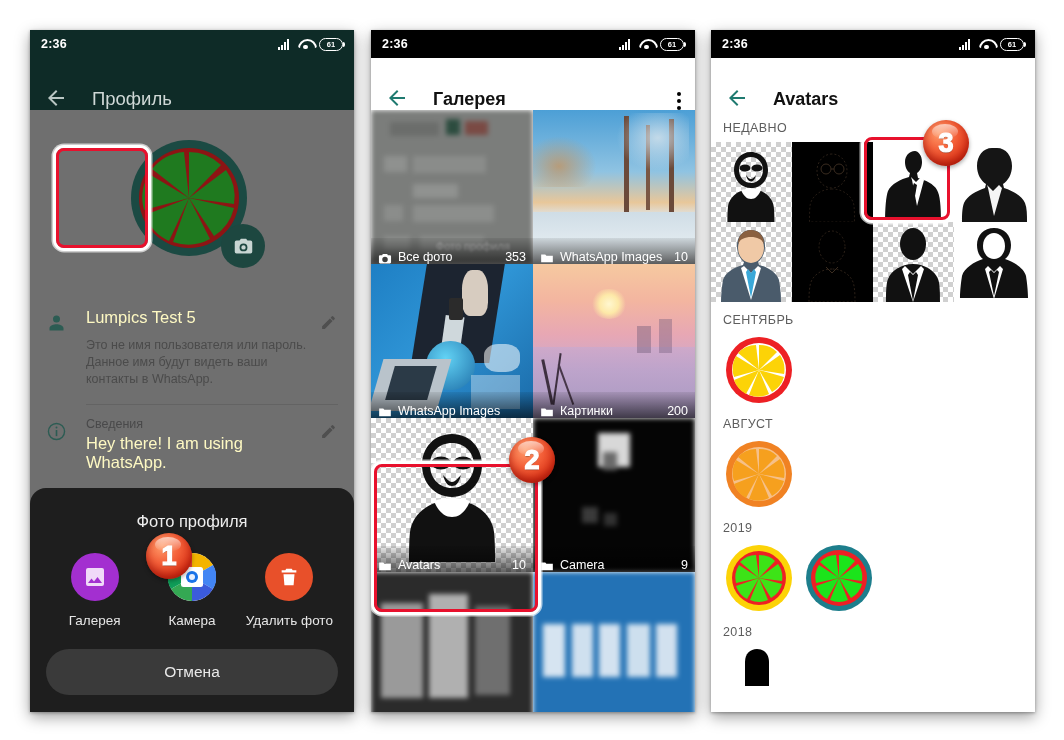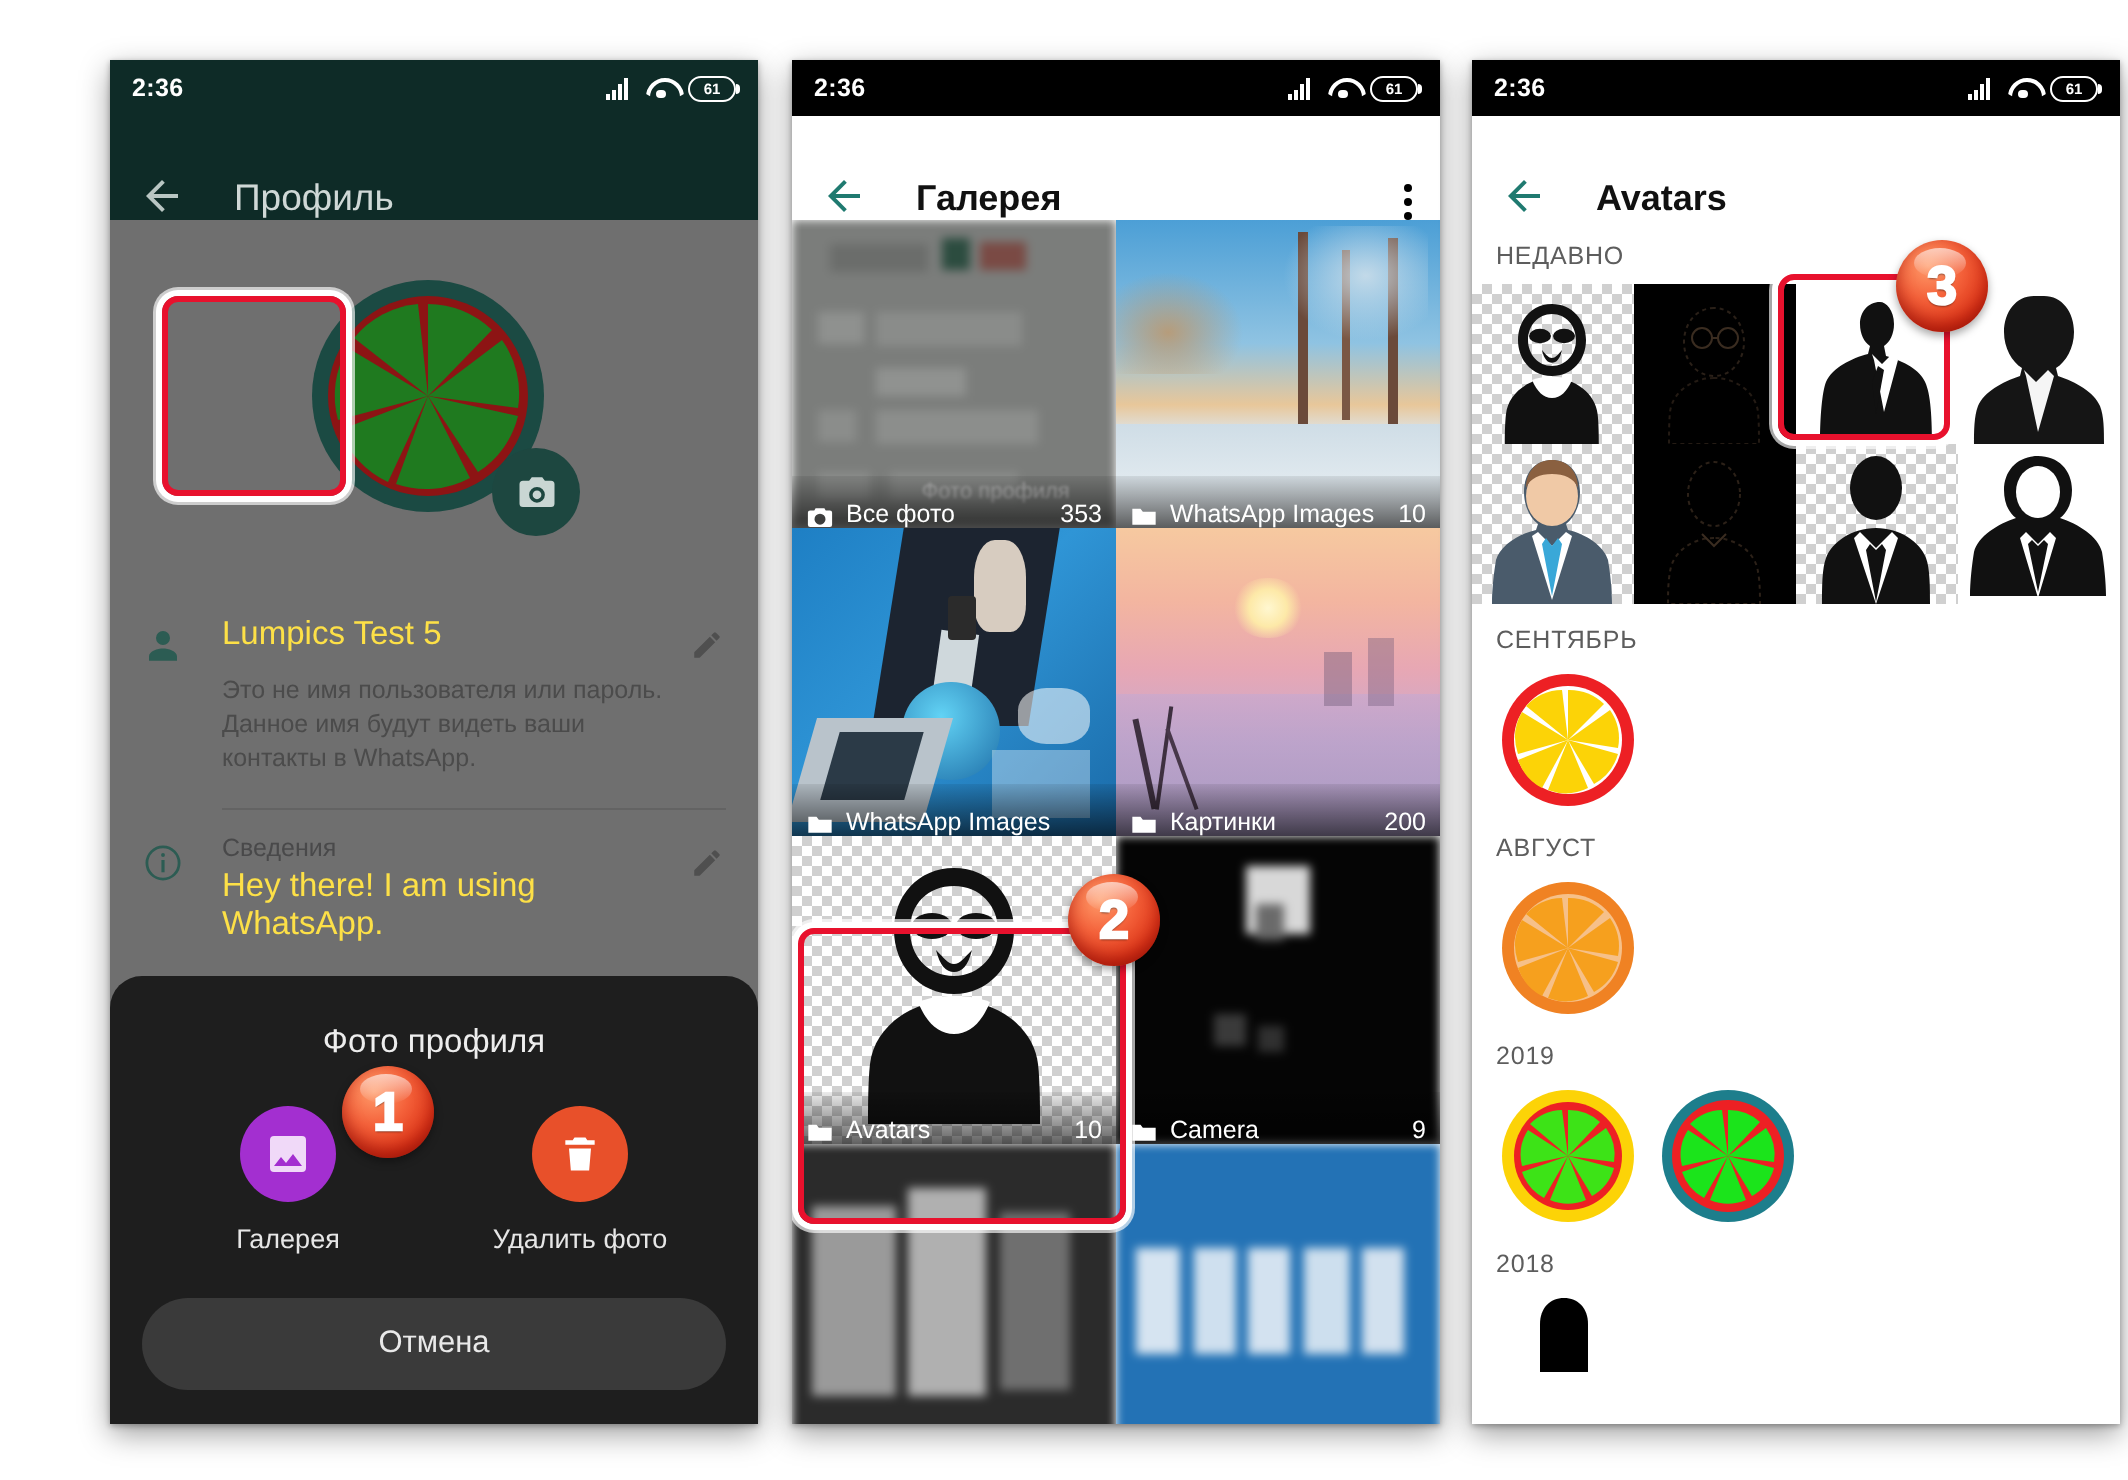--- a/index.html
+++ b/index.html
@@ -3,21 +3,21 @@
 <meta charset="utf-8">
 <style>
   * { box-sizing: border-box; margin: 0; padding: 0; }
   body {
     width: 1064px; height: 740px;
     background: #ffffff;
     font-family: "Liberation Sans", sans-serif;
     overflow: hidden;
     position: relative;
   }
-  .stage { position: absolute; inset: 0; margin-left: 25px; }
+  .stage { position: absolute; inset: 0; }
 
   .phone {
     position: absolute;
     top: 30px;
     width: 324px;
     height: 682px;
     background: #fff;
     box-shadow: 0 5px 14px rgba(0,0,0,0.38), 0 1px 3px rgba(0,0,0,0.3);
     overflow: hidden;
   }
@@ -79,21 +79,21 @@
     position: absolute; right: -8px; bottom: 0px;
     width: 44px; height: 44px; border-radius: 50%;
     background: #1d4740;
     display:flex; align-items:center; justify-content:center;
   }
   .info-list { position:absolute; top: 186px; left: 0; right: 0; padding: 0 16px; }
   .info-row { display:flex; padding: 12px 0 6px 0; position: relative; }
   .info-ic { width: 40px; flex: none; padding-top: 4px; color: #2c5c53; }
   .info-main { flex: 1; }
   .info-label { font-size: 12.5px; color: #49494a; margin-bottom: 3px; }
-  .info-value { font-size: 16.5px; color: #fde047; }
+  .info-value { font-size: 16.5px; color: #fef9c3; }
   .info-hint { font-size: 12.5px; color: #4b4b4b; line-height: 17px; margin-top: 10px; }
   .pencil { width: 18px; color:#4a4a4a; flex:none; align-self:flex-start; padding-top:6px;}
   .divider { height:1px; background: rgba(0,0,0,.10); margin: 10px 0 0 40px; }
   .blurred { filter: blur(3.4px); }
   .blur-line { height: 13px; background: #8d8d8d; border-radius: 2px; }
 
   .sheet {
     position:absolute; left: 0; right: 0; bottom: 0; height: 224px;
     background: #1e1e1e; border-radius: 16px 16px 0 0;
     padding: 16px 16px 14px 16px;
@@ -279,20 +279,37 @@
 
           <div class="action">
             <span class="action-circle" style="background:#a32fd0">
               <svg viewBox="0 0 24 24" width="24" height="24">
                   <path d="M21 19V5a2 2 0 0 0-2-2H5a2 2 0 0 0-2 2v14a2 2 0 0 0 2 2h14a2 2 0 0 0 2-2zM8.5 13.5l2.5 3 3.5-4.5 4.5 6H5z" fill="#f0d9f8"></path>
                 </svg>
             </span>
             <span class="action-label">Галерея</span>
           </div>
 
+          <div class="action">
+            <span class="action-circle">
+              <svg viewBox="0 0 48 48" width="48" height="48">
+                <circle cx="24" cy="24" r="24" fill="#fff"></circle>
+                <path d="M24 24 L24 0 A24 24 0 0 1 45 12 Z" fill="#f4b400"></path>
+                <path d="M24 24 L45 12 A24 24 0 0 1 45 36 Z" fill="#4285f4"></path>
+                <path d="M24 24 L45 36 A24 24 0 0 1 24 48 Z" fill="#3b5bdb"></path>
+                <path d="M24 24 L24 48 A24 24 0 0 1 3 36 Z" fill="#34a853"></path>
+                <path d="M24 24 L3 36 A24 24 0 0 1 3 12 Z" fill="#0f9d58"></path>
+                <path d="M24 24 L3 12 A24 24 0 0 1 24 0 Z" fill="#ea4335"></path>
+                <rect x="13" y="14" width="22" height="20" rx="2.5" fill="#fff"></rect>
+                <circle cx="24" cy="24" r="6" fill="#1a73e8"></circle>
+                <circle cx="24" cy="24" r="3" fill="#e8f0fe"></circle>
+              </svg>
+            </span>
+            <span class="action-label">Камера</span>
+          </div>
 
           <div class="action">
             <span class="action-circle" style="background:#e8502a">
               <svg viewBox="0 0 24 24" width="22" height="22">
                   <path d="M9 3h6l1 1.5h4V7H4V4.5h4L9 3zm-3 6h12l-1 12H7L6 9z" fill="#fff"></path>
                 </svg>
             </span>
             <span class="action-label">Удалить фото</span>
           </div>
 

